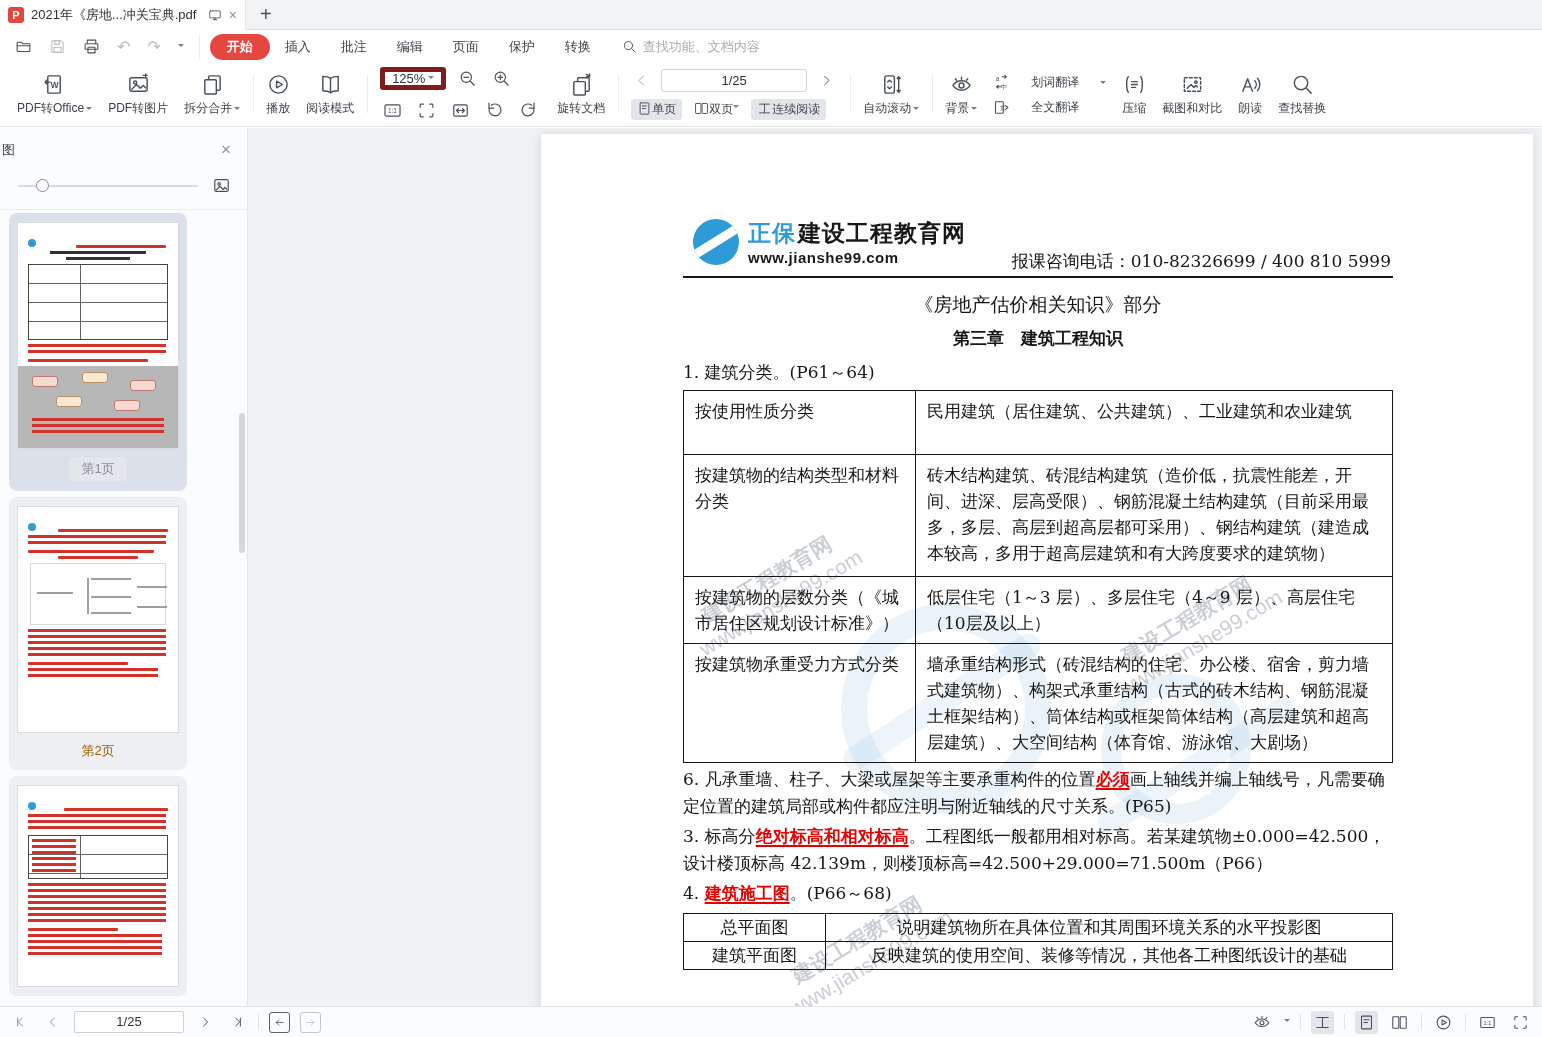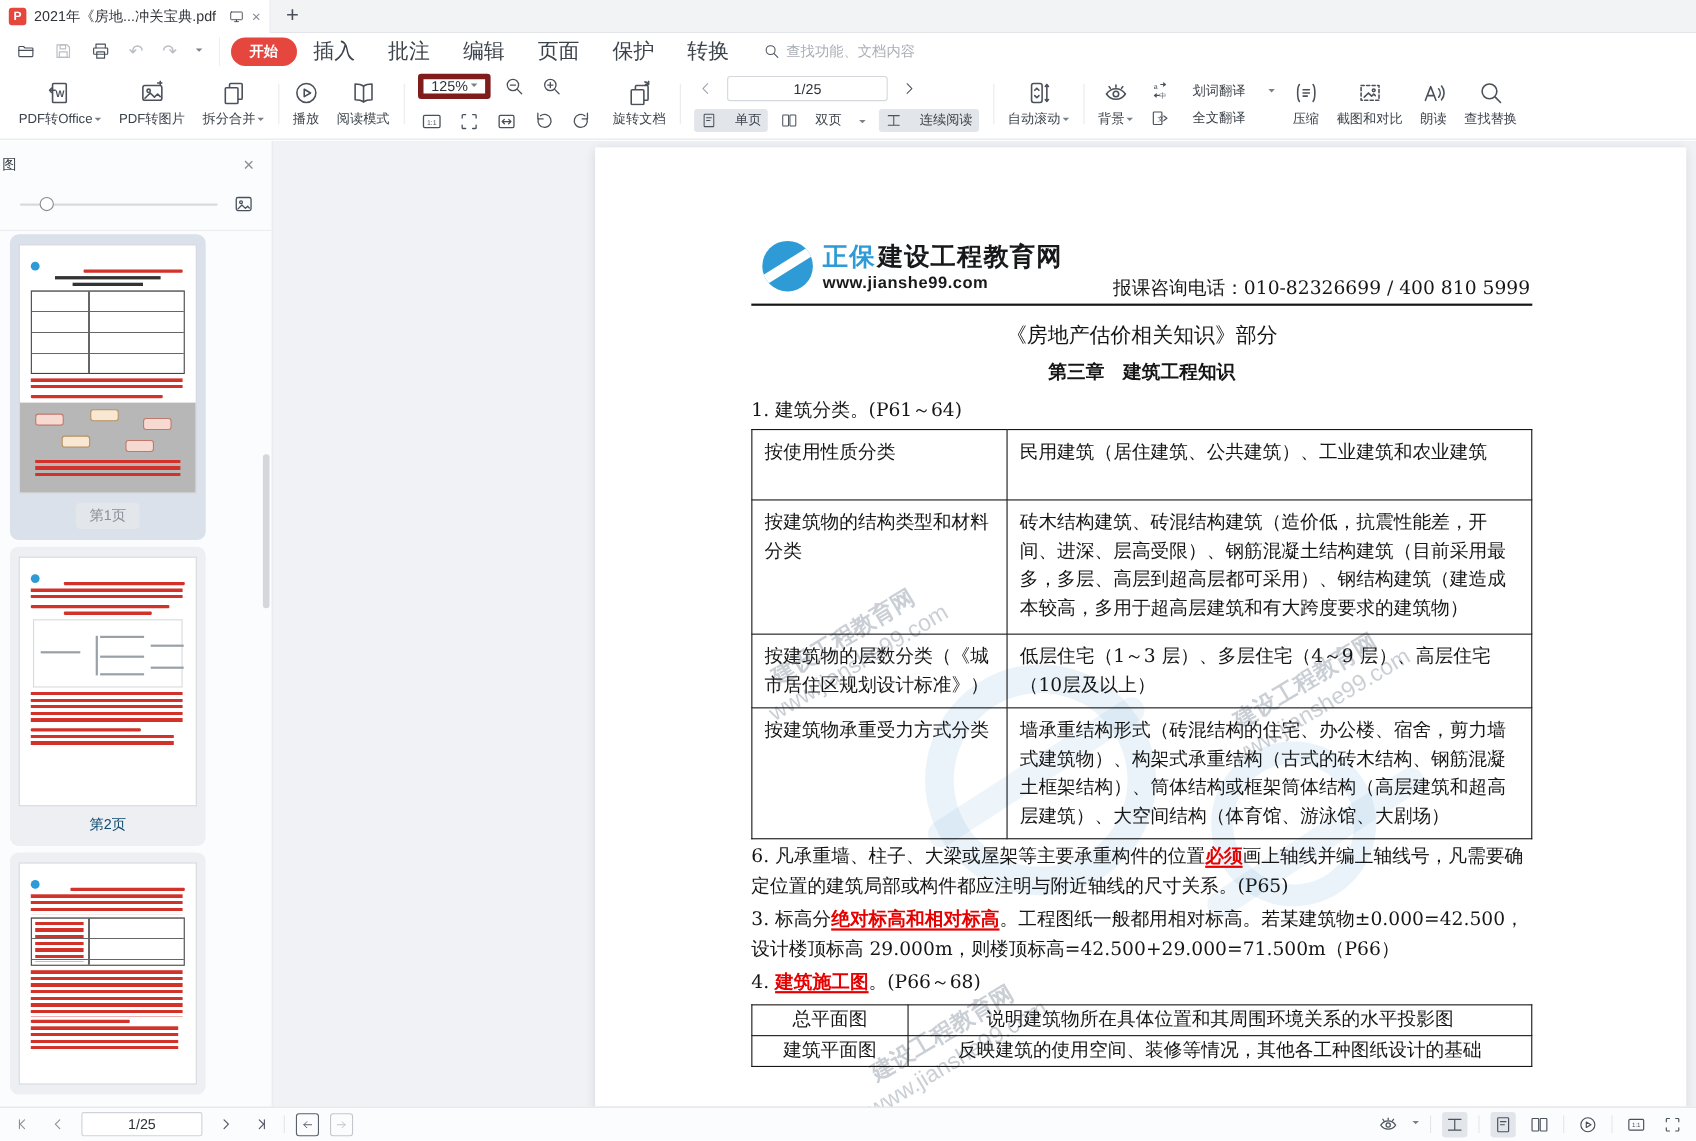--- a/index.html
+++ b/index.html
@@ -15,57 +15,57 @@
   .tab { width:246px; height:30px; background:#fff; display:flex; align-items:center; padding:0 8px; gap:7px; border-right:1px solid #e5e7ea; }
   .pdficon { width:16px; height:16px; background:#e5463e; border-radius:3px; color:#fff; font-size:11px; font-weight:bold; display:flex; align-items:center; justify-content:center; flex:none; }
   .tabtitle { font-size:13px; color:#2f3338; white-space:nowrap; overflow:hidden; flex:1; }
   .tabico { color:#8a9098; font-size:14px; line-height:1; }
   .newtab { font-size:20px; color:#4a515b; margin-left:14px; font-weight:normal; }
 
   
   .menubar { height:33px; display:flex; align-items:center; padding:0 12px; background:#fff; }
   .qicons { display:flex; align-items:center; gap:11px; padding-right:12px; margin-right:10px; border-right:1px solid #eceef0; }
   .menu-start { background:#e5463e; color:#fff; border-radius:14px; padding:4px 17px; font-size:13px; font-weight:bold; }
-  .menu-item { padding:4px 15px; font-size:19px; color:#3d434b; }
+  .menu-item { padding:4px 15px; font-size:13px; color:#3d434b; }
   .searchbox { display:flex; align-items:center; gap:6px; margin-left:16px; }
   .searchbox input { border:none; outline:none; font-size:13px; width:150px; color:#333; background:transparent; }
   .searchbox input::placeholder { color:#a9aeb5; }
 
   
   .ribbon { height:64px; display:flex; align-items:center; padding:0 4px; border-bottom:1px solid #e4e6e9; background:#fff; }
   .rg { display:flex; align-items:center; gap:16px; padding:0 13px; position:relative; height:100%; }
   .rg.div::before { content:""; position:absolute; left:0; top:13px; bottom:13px; width:1px; background:#e8eaec; }
   .bigbtn { display:flex; flex-direction:column; align-items:center; gap:4px; font-size:12px; color:#3d434b; }
   .lblrow { display:flex; align-items:center; gap:2px; white-space:nowrap; }
   .caret { width:0; height:0; border:3.5px solid transparent; border-top-color:#7a818a; margin-top:4px; }
   .stack { display:flex; flex-direction:column; gap:7px; }
   .srow { display:flex; align-items:center; gap:9px; }
   .zoombox { width:66px; height:23px; border:5px solid #7f1d1d; border-radius:3px; display:flex; align-items:center; justify-content:space-between; padding:0 7px; font-size:13px; color:#2f3338; }
   .pagebox { width:146px; height:23px; border:1px solid #d4d7db; border-radius:3px; text-align:center; font-size:13px; line-height:21px; color:#2f3338; }
-  .toggle { display:flex; align-items:center; gap:16px; font-size:12px; padding:2px 6px; border-radius:3px; white-space:nowrap; }
+  .toggle { display:flex; align-items:flex-start; gap:0; font-size:12px; padding:2px 6px; border-radius:3px; white-space:nowrap; }
   .toggle.on { background:#e2e5ea; }
   .trow { display:flex; align-items:center; gap:21px; font-size:12px; white-space:nowrap; }
 
   
   .content { position:absolute; top:128px; left:0; right:0; bottom:31px; display:flex; }
 
   .sidebar { width:248px; background:#fbfcfd; border-right:1px solid #e4e6e9; position:relative; overflow:hidden; flex:none; }
   .sb-head { display:flex; align-items:center; justify-content:space-between; padding:12px 16px 0 2px; font-size:13px; color:#3d434b; }
   .sb-close { color:#8a9098; font-size:17px; }
   .sb-tools { display:flex; align-items:center; gap:14px; padding:16px 16px 14px 18px; border-bottom:1px solid #ebedef; }
   .slider { flex:1; position:relative; height:2px; background:#d7dade; border-radius:1px; }
   .knob { position:absolute; left:18px; top:-6px; width:13px; height:13px; border-radius:50%; background:#fff; border:1.5px solid #868d96; }
   .thumbs { position:absolute; top:71px; bottom:0; left:0; right:0; padding:14px 0 0 9px; overflow:hidden; }
   .card { width:178px; border-radius:8px; padding:10px 9px; }
   .card.sel { background:#dbe1eb; }
   .card.norm { background:#edeff2; }
   .tpage { width:160px; background:#fff; outline:1px solid #d8dbe0; position:relative; overflow:hidden; }
   .plabelwrap { text-align:center; margin:9px 0 11px; }
   .pill { display:inline-block; background:#e3e6ea; border-radius:4px; padding:3px 12px; color:#8a9098; font-size:13px; }
-  .plain-label { color:#0c4a6e; font-size:13px; }
+  .plain-label { color:#a16207; font-size:13px; }
   .sb-scroll { position:absolute; right:2px; top:285px; width:6px; height:140px; border-radius:3px; background:#d4d7db; }
 
   
   .rl { background:#d2322a; height:3px; border-radius:1px; margin:3px auto 3px 0; }
   .rls { background:repeating-linear-gradient(180deg,#d2322a 0 3px,transparent 3px 6px); }
   .gl { background:#9aa0a8; height:2px; margin:2px auto 2px 0; }
   .dk { background:#333; height:3px; margin:3px auto; }
   .tgrid { border:1px solid #444; background-image:
       linear-gradient(90deg,transparent calc(38% - 1px),#666 calc(38% - 1px),#666 38%,transparent 38%),
       repeating-linear-gradient(180deg,transparent 0 18px,#666 18px 19px); }
@@ -559,21 +559,21 @@
             <td>低层住宅（1～3 层）、多层住宅（4～9 层）、高层住宅（10层及以上）</td>
           </tr>
           <tr>
             <td style="height:115px;">按建筑物承重受力方式分类</td>
             <td>墙承重结构形式（砖混结构的住宅、办公楼、宿舍，剪力墙式建筑物）、构架式承重结构（古式的砖木结构、钢筋混凝土框架结构）、筒体结构或框架筒体结构（高层建筑和超高层建筑）、大空间结构（体育馆、游泳馆、大剧场）</td>
           </tr>
         </tbody>
           </table>
 
         <div class="para"><span>6. 凡承重墙、柱子、大梁或屋架等主要承重构件的位置</span><span class="red">必须</span><span>画上轴线并编上轴线号，凡需要确定位置的建筑局部或构件都应注明与附近轴线的尺寸关系。(P65)</span></div>
-        <div class="para"><span>3. 标高分</span><span class="red">绝对标高和相对标高</span><span>。工程图纸一般都用相对标高。若某建筑物±0.000=42.500，设计楼顶标高 29.000m，则楼顶标高=42.500+29.000=71.500m（P66）</span></div>
+        <div class="para"><span>3. 标高分</span><span class="red">绝对标高和相对标高</span><span>。工程图纸一般都用相对标高。若某建筑物±0.000=42.500，设计楼顶标高 42.139m，则楼顶标高=42.500+29.000=71.500m（P66）</span></div>
         <div class="para"><span>4. </span><span class="red">建筑施工图</span><span>。(P66～68)</span></div>
 
         <table class="doc t2">
           <tbody>
               <tr>
             <td class="c1b">总平面图</td>
             <td>说明建筑物所在具体位置和其周围环境关系的水平投影图</td>
           </tr>
           <tr>
             <td>建筑平面图</td>

